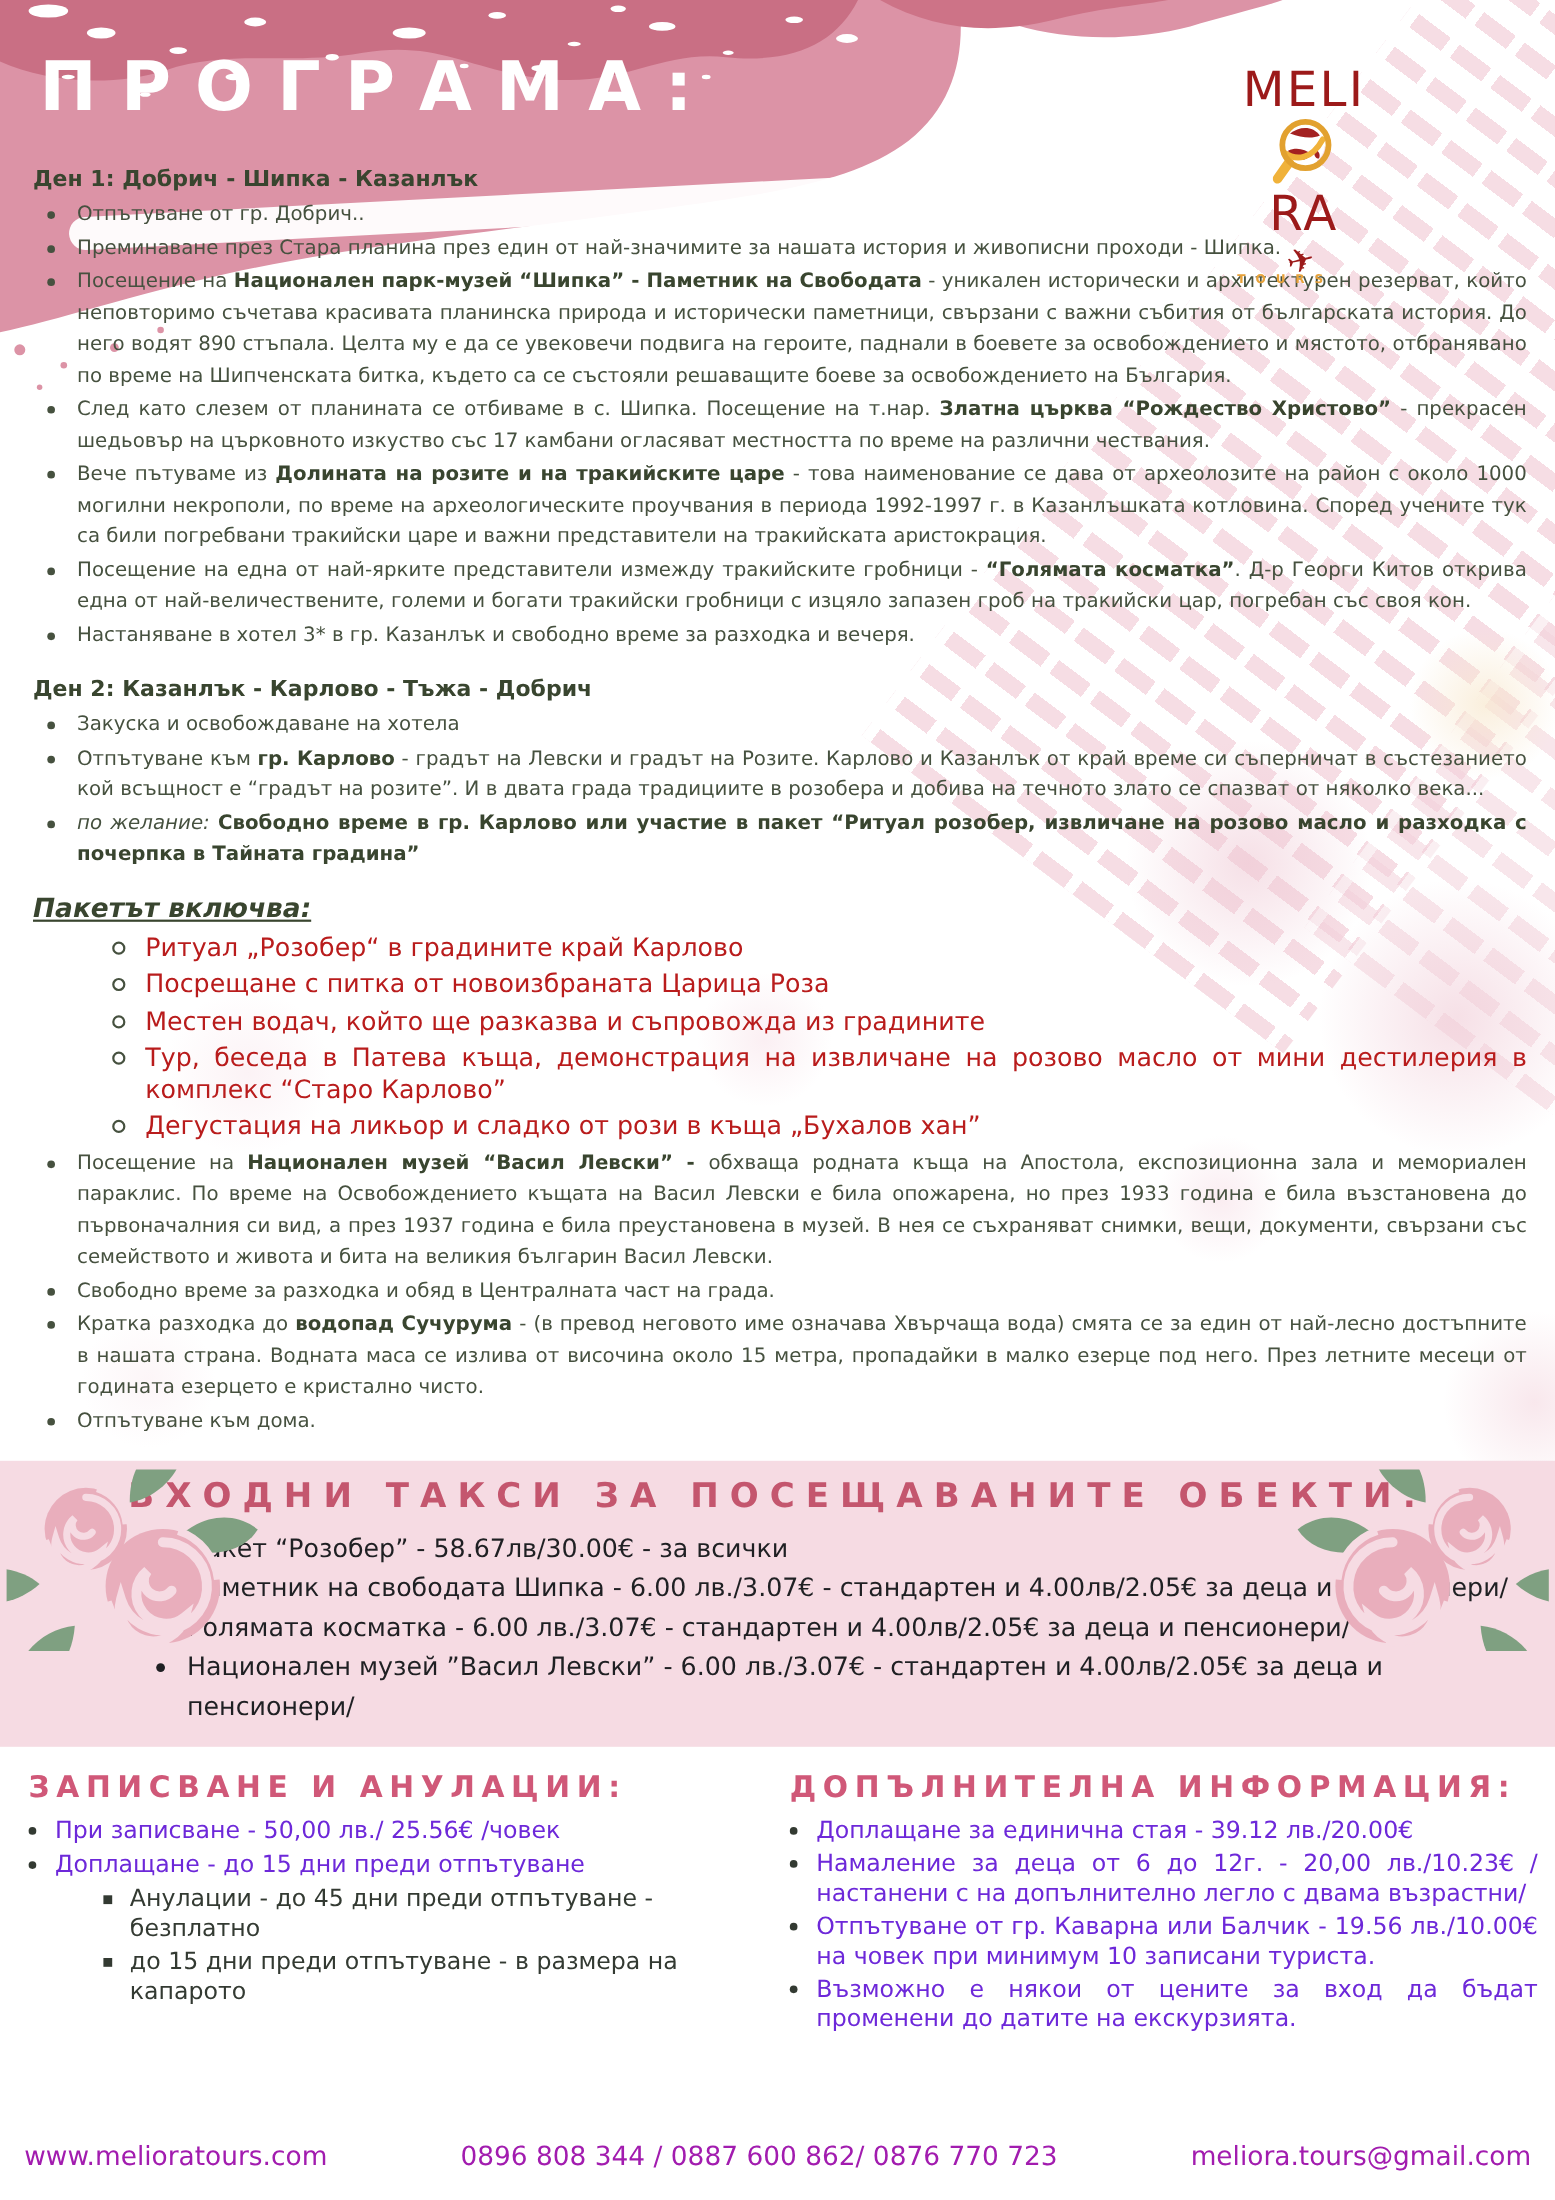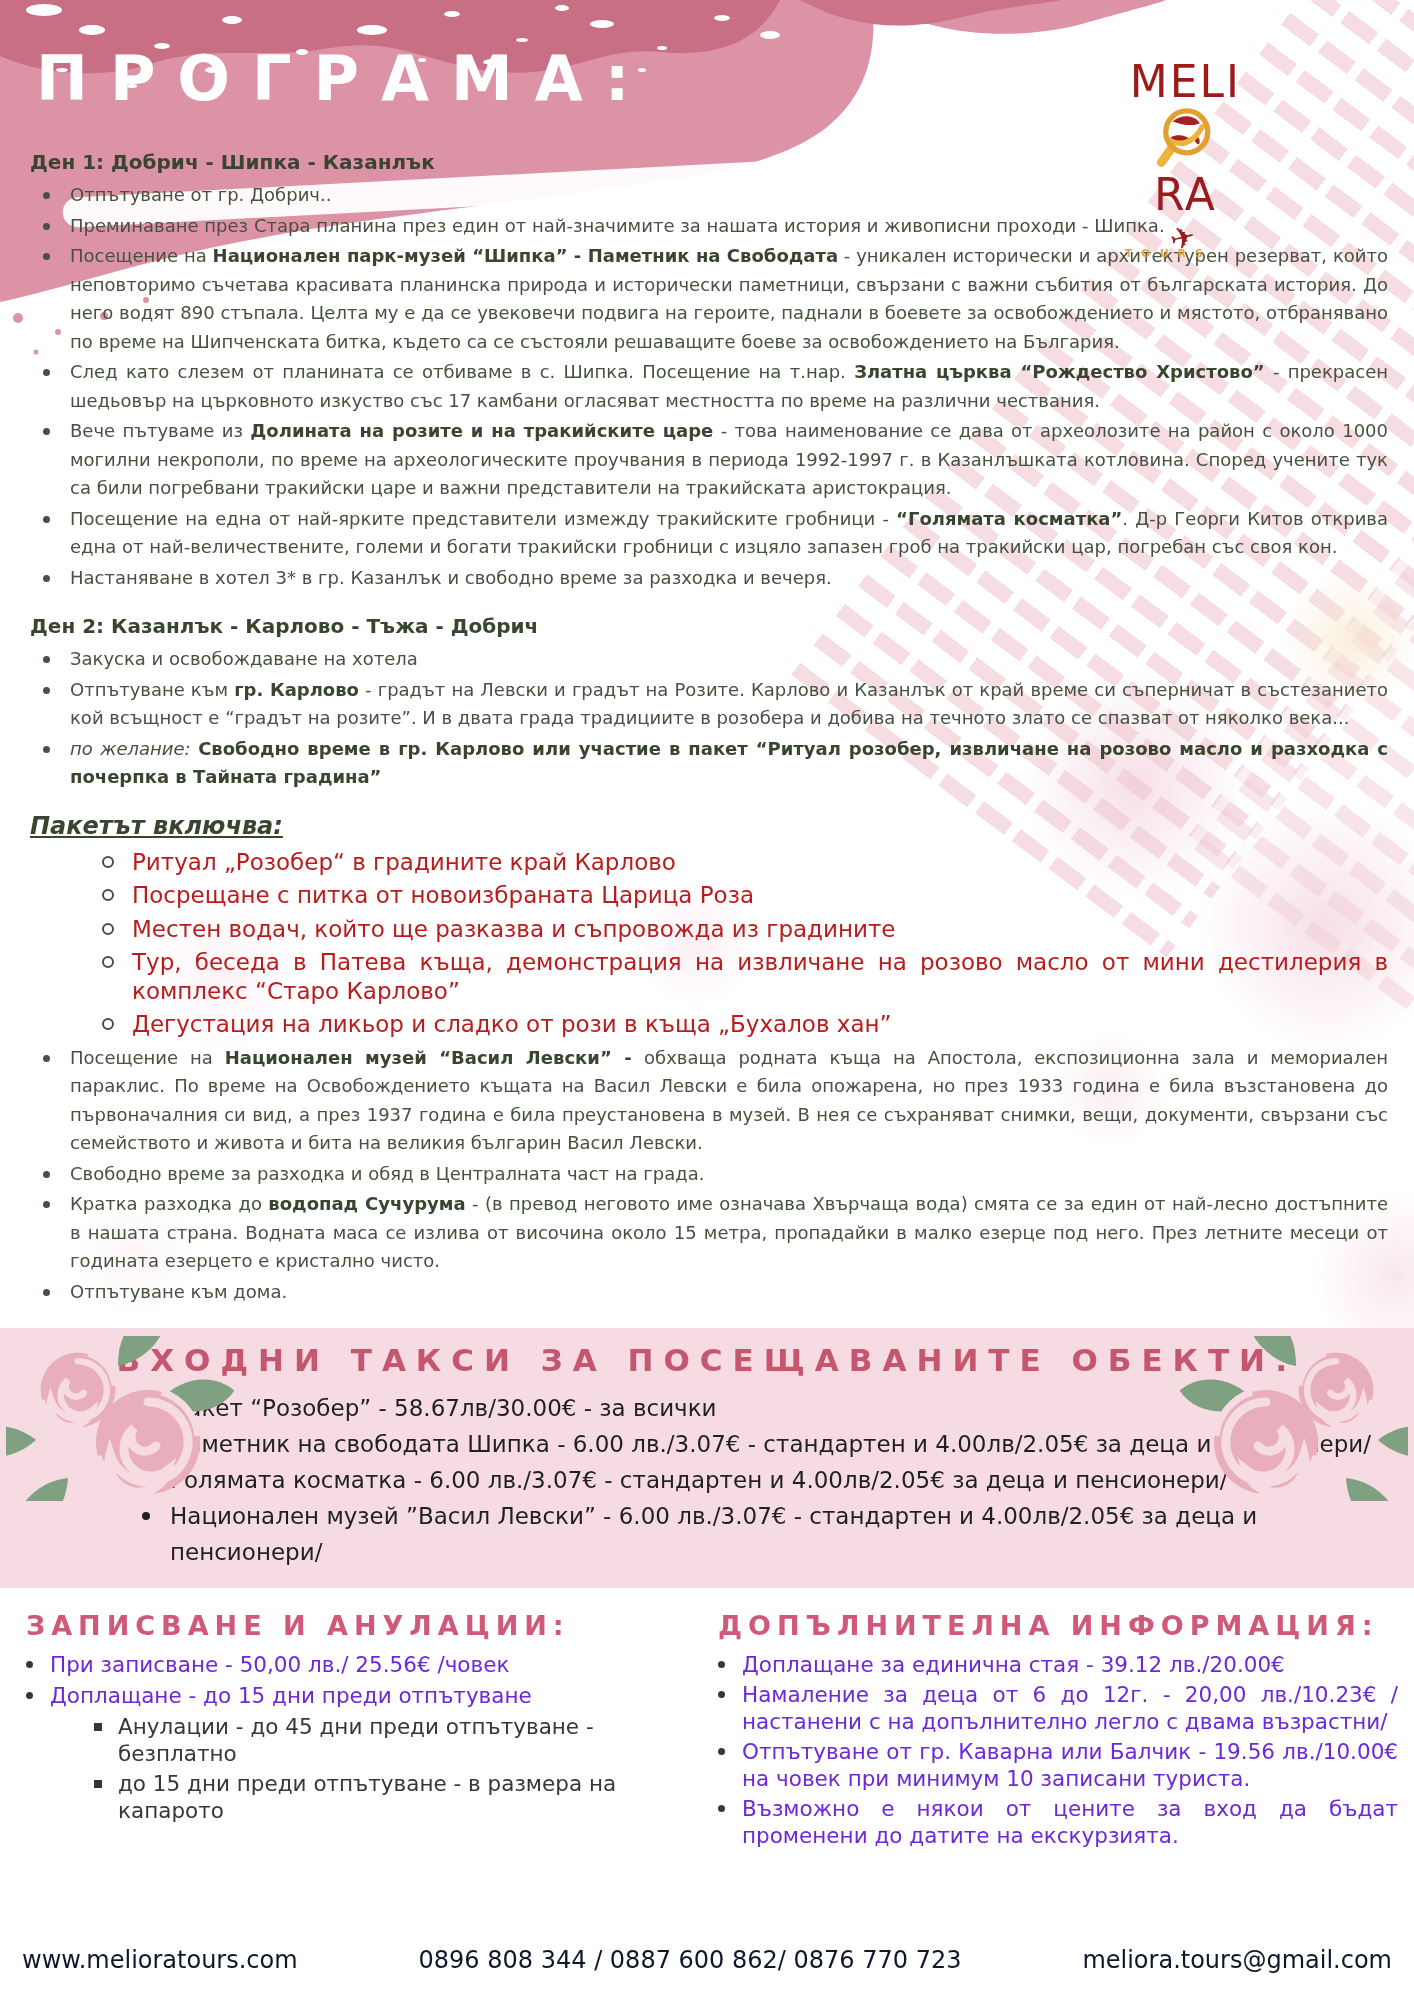--- a/index.html
+++ b/index.html
@@ -61,21 +61,21 @@
   ul.plain{list-style:none;margin:0;padding:0;}
   ul.plain>li{position:relative;padding-left:30px;font-size:21.5px;line-height:27px;color:#6d28d9;margin:4px 0;}
   ul.plain>li::before{content:"";position:absolute;left:6px;top:10px;width:7px;height:7px;border-radius:50%;background:#333a32;}
   ul.squares{list-style:none;margin:2px 0;padding:0 0 0 72px;}
   ul.squares>li{position:relative;padding-left:26px;font-size:21.5px;line-height:27px;color:#333a32;margin:3px 0;}
   ul.squares>li::before{content:"";position:absolute;left:2px;top:10px;width:8px;height:8px;background:#333a32;}
   .col-right ul.plain>li{text-align:justify;margin:3px 0;}
 
   
   .footer{position:absolute;left:0;right:0;top:1946px;z-index:2;display:flex;justify-content:space-between;
-          align-items:center;padding:0 22px;color:#0f172a;font-size:24px;}
+          align-items:center;padding:0 22px;color:#a21caf;font-size:24px;}
   .footer .mid{text-align:center;}
 </style>
 </head>
 <body>
 
 <div class="page">
 
   <svg class="deco-svg" width="1414" height="480" viewBox="0 0 1414 480">
     <path d="M0,0 H872 C878,52 866,96 826,128 C776,166 700,176 600,190 C470,208 330,222 210,248 C120,268 50,292 0,302 Z" fill="#dc93a6"></path>
     <path d="M872,0 C930,36 1012,42 1082,24 C1112,15 1150,6 1166,0 Z" fill="#dc93a6"></path>

